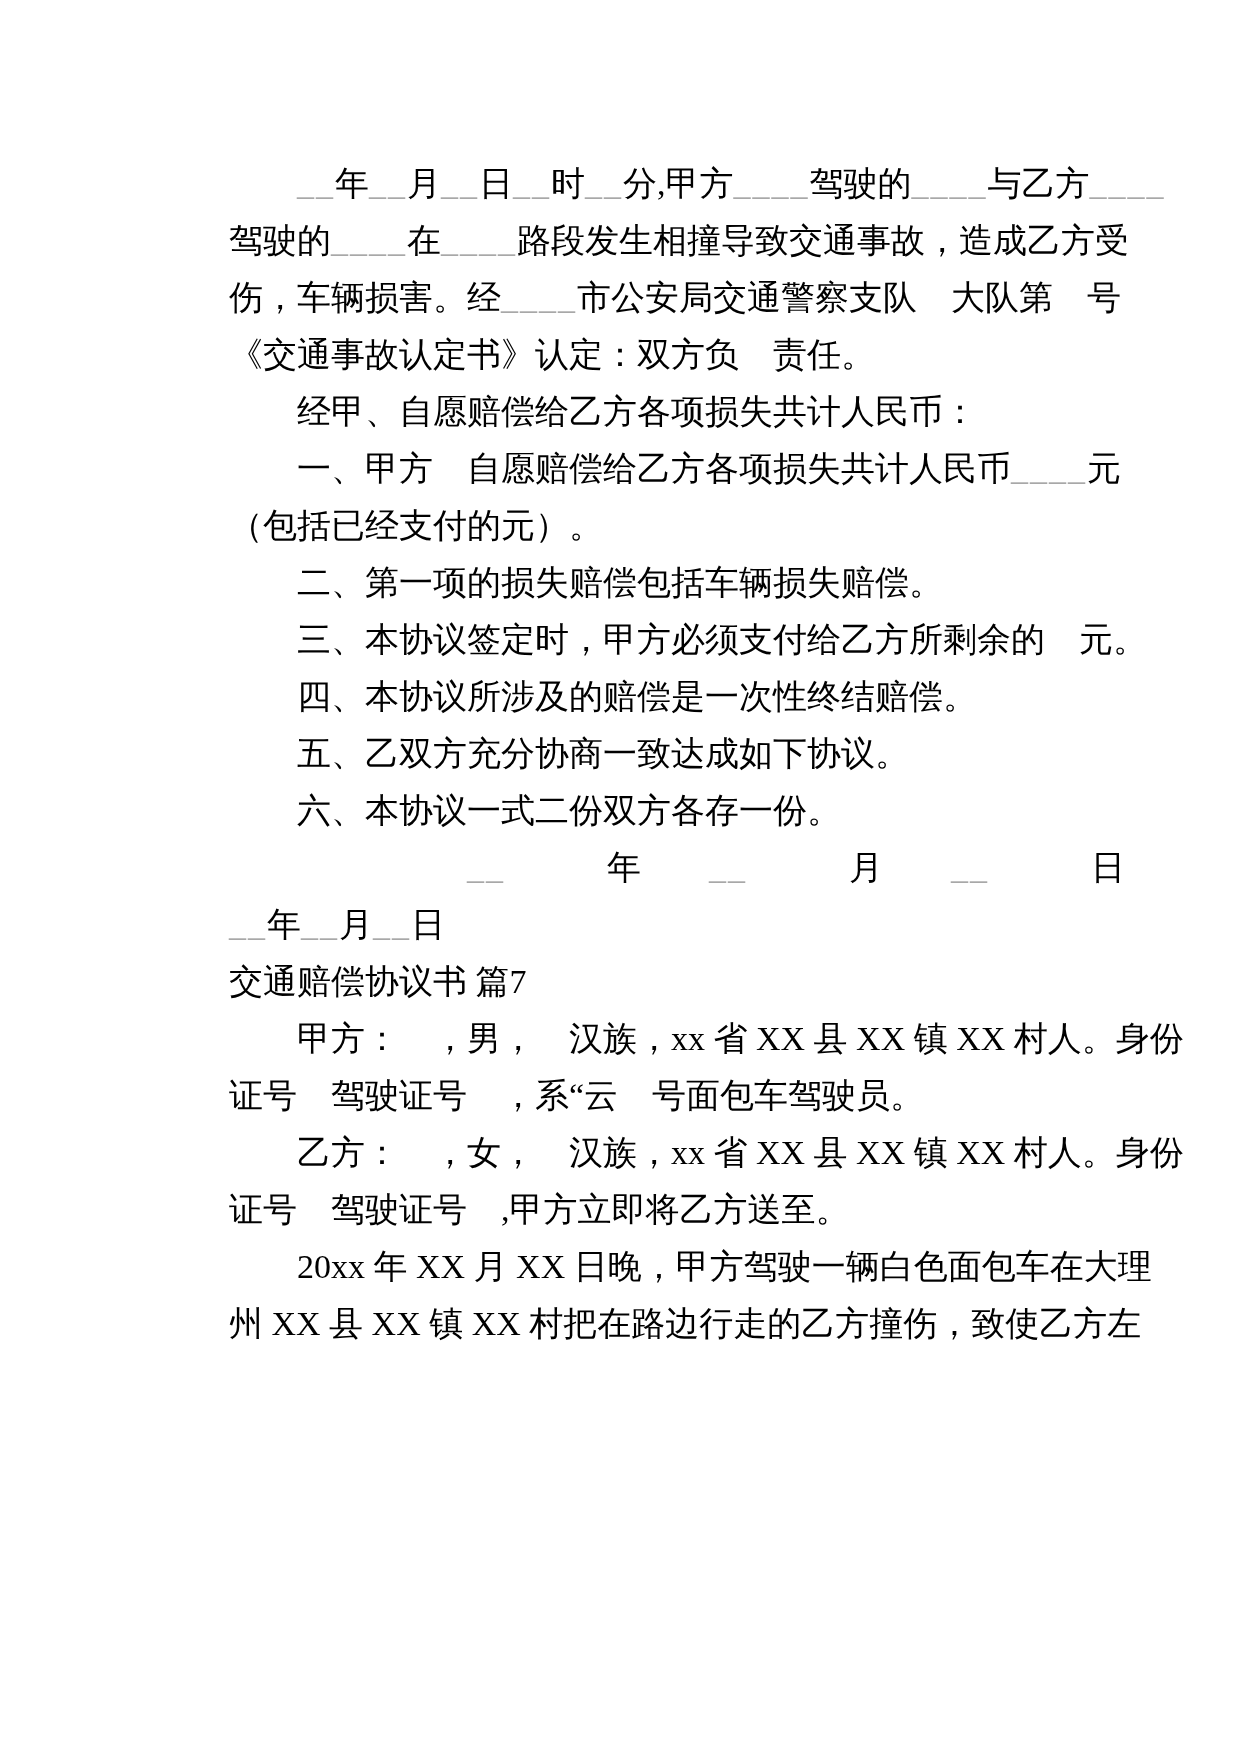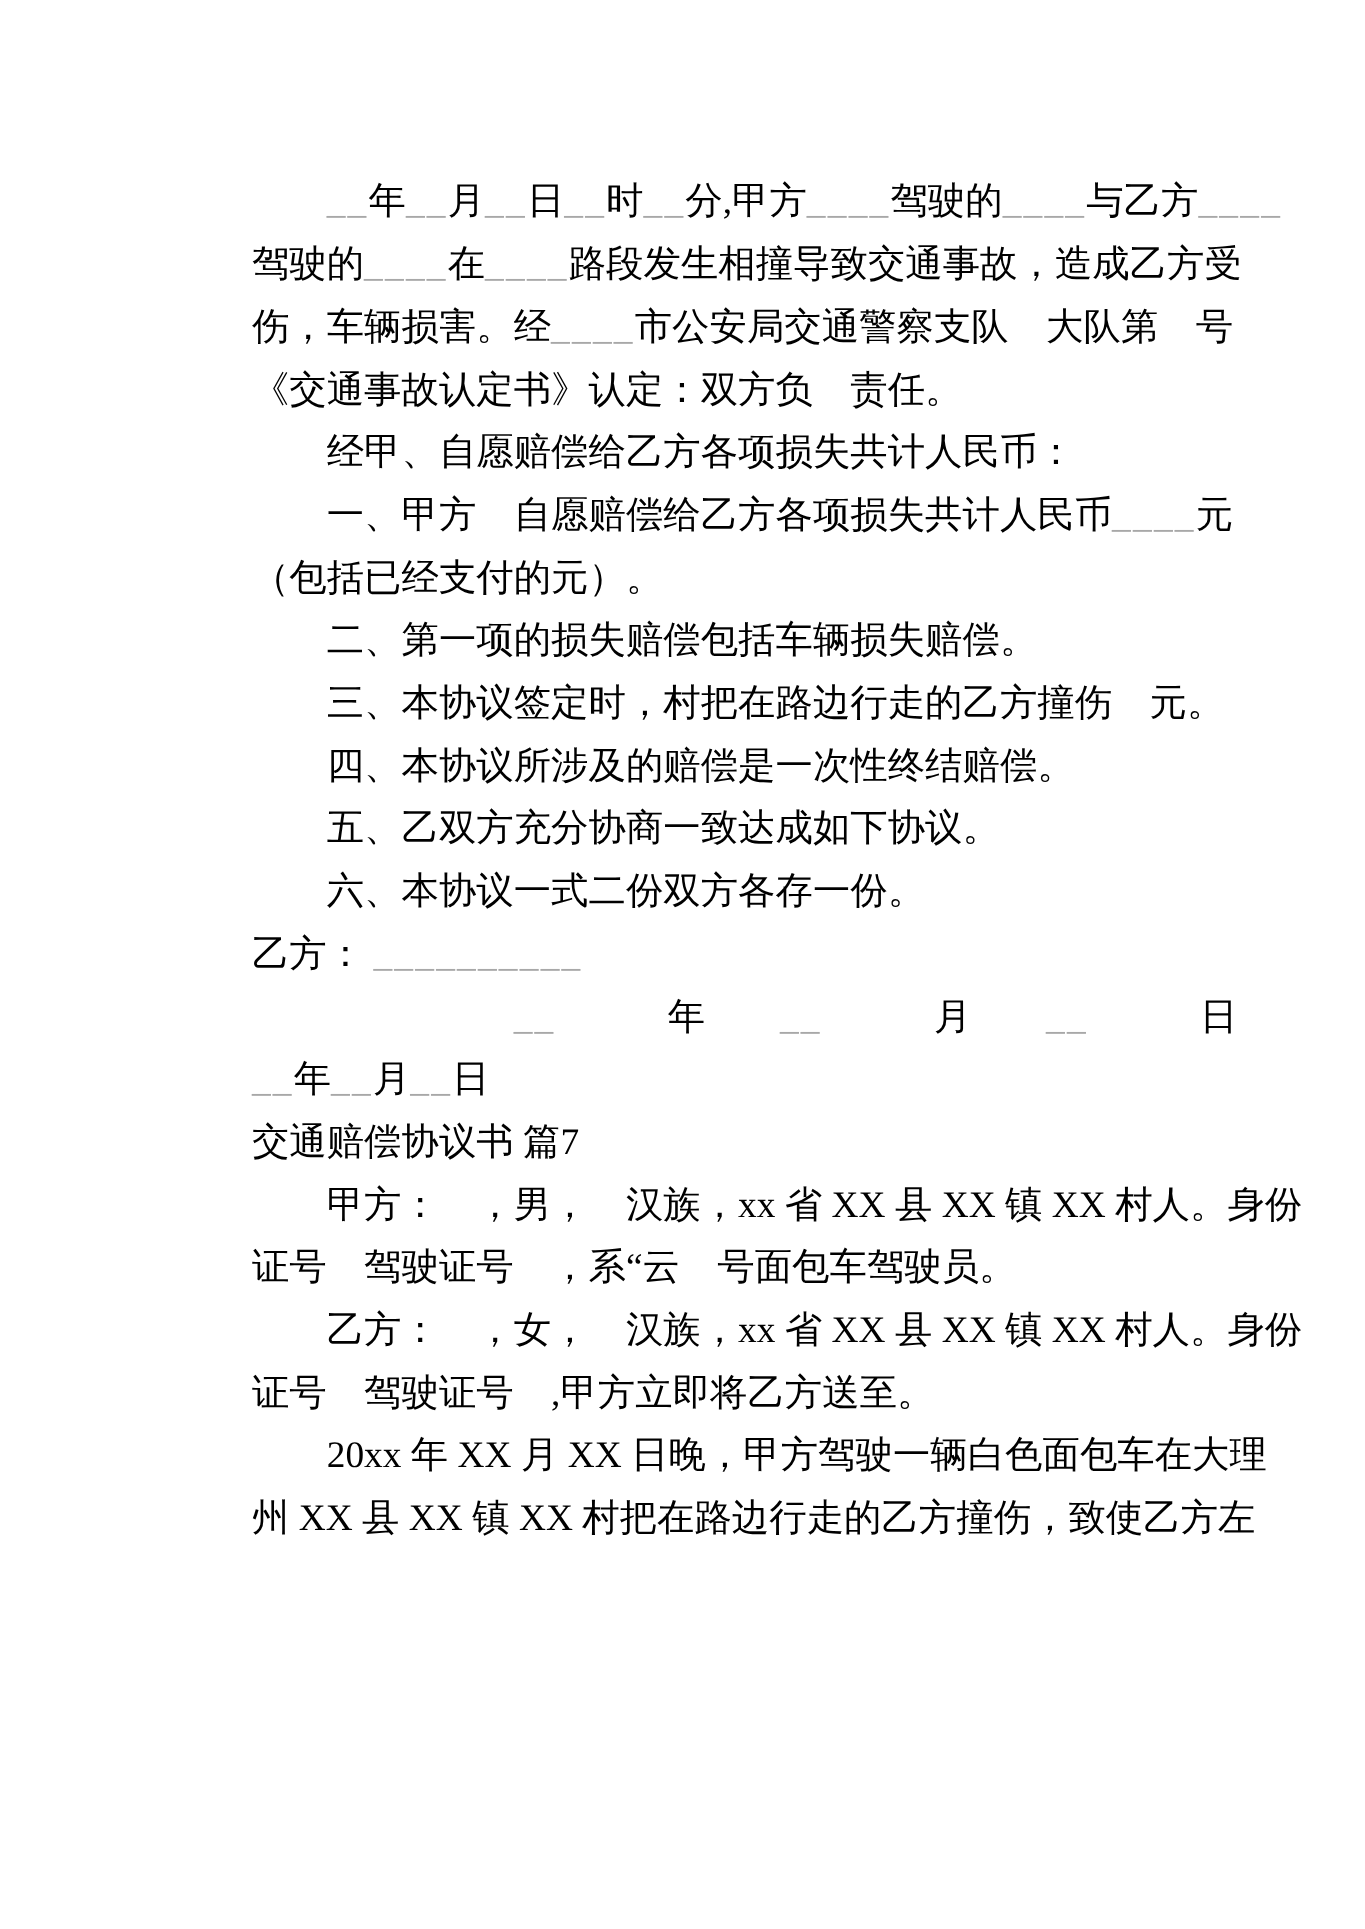--- a/index.html
+++ b/index.html
@@ -48,25 +48,24 @@
 <div class="page">
   <div class="text-block" id="text-block">
       <div class="line"><span class="seg-text">　　</span><span class="seg-blank">__</span><span class="seg-text">年</span><span class="seg-blank">__</span><span class="seg-text">月</span><span class="seg-blank">__</span><span class="seg-text">日</span><span class="seg-blank">__</span><span class="seg-text">时</span><span class="seg-blank">__</span><span class="seg-text">分,甲方</span><span class="seg-blank">____</span><span class="seg-text">驾驶的</span><span class="seg-blank">____</span><span class="seg-text">与乙方</span><span class="seg-blank">____</span></div>
       <div class="line"><span class="seg-text">驾驶的</span><span class="seg-blank">____</span><span class="seg-text">在</span><span class="seg-blank">____</span><span class="seg-text">路段发生相撞导致交通事故，造成乙方受</span></div>
       <div class="line"><span class="seg-text">伤，车辆损害。经</span><span class="seg-blank">____</span><span class="seg-text">市公安局交通警察支队　大队第　号</span></div>
       <div class="line"><span class="seg-text">《交通事故认定书》认定：双方负　责任。</span></div>
       <div class="line"><span class="seg-text">　　经甲、自愿赔偿给乙方各项损失共计人民币：</span></div>
       <div class="line"><span class="seg-text">　　一、甲方　自愿赔偿给乙方各项损失共计人民币</span><span class="seg-blank">____</span><span class="seg-text">元</span></div>
       <div class="line"><span class="seg-text">（包括已经支付的元）。</span></div>
       <div class="line"><span class="seg-text">　　二、第一项的损失赔偿包括车辆损失赔偿。</span></div>
-      <div class="line"><span class="seg-text">　　三、本协议签定时，村把在路边行走的乙方撞伤　元。</span></div>
+      <div class="line"><span class="seg-text">　　三、本协议签定时，甲方必须支付给乙方所剩余的　元。</span></div>
       <div class="line"><span class="seg-text">　　四、本协议所涉及的赔偿是一次性终结赔偿。</span></div>
       <div class="line"><span class="seg-text">　　五、乙双方充分协商一致达成如下协议。</span></div>
       <div class="line"><span class="seg-text">　　六、本协议一式二份双方各存一份。</span></div>
-      <div class="line"><span class="seg-text">乙方： </span><span class="seg-blank">__________</span></div>
       <div class="line"><span class="seg-text">　　　　　　　</span><span class="seg-blank">__</span><span class="seg-text">　　　年　　</span><span class="seg-blank">__</span><span class="seg-text">　　　月　　</span><span class="seg-blank">__</span><span class="seg-text">　　　日</span></div>
       <div class="line"><span class="seg-blank">__</span><span class="seg-text">年</span><span class="seg-blank">__</span><span class="seg-text">月</span><span class="seg-blank">__</span><span class="seg-text">日</span></div>
       <div class="line"><span class="seg-text">交通赔偿协议书 篇7</span></div>
       <div class="line"><span class="seg-text">　　甲方：　，男，　汉族，xx 省 XX 县 XX 镇 XX 村人。身份</span></div>
       <div class="line"><span class="seg-text">证号　驾驶证号　，系“云　号面包车驾驶员。</span></div>
       <div class="line"><span class="seg-text">　　乙方：　，女，　汉族，xx 省 XX 县 XX 镇 XX 村人。身份</span></div>
       <div class="line"><span class="seg-text">证号　驾驶证号　,甲方立即将乙方送至。</span></div>
       <div class="line"><span class="seg-text">　　20xx 年 XX 月 XX 日晚，甲方驾驶一辆白色面包车在大理</span></div>
       <div class="line"><span class="seg-text">州 XX 县 XX 镇 XX 村把在路边行走的乙方撞伤，致使乙方左</span></div>
     </div>

